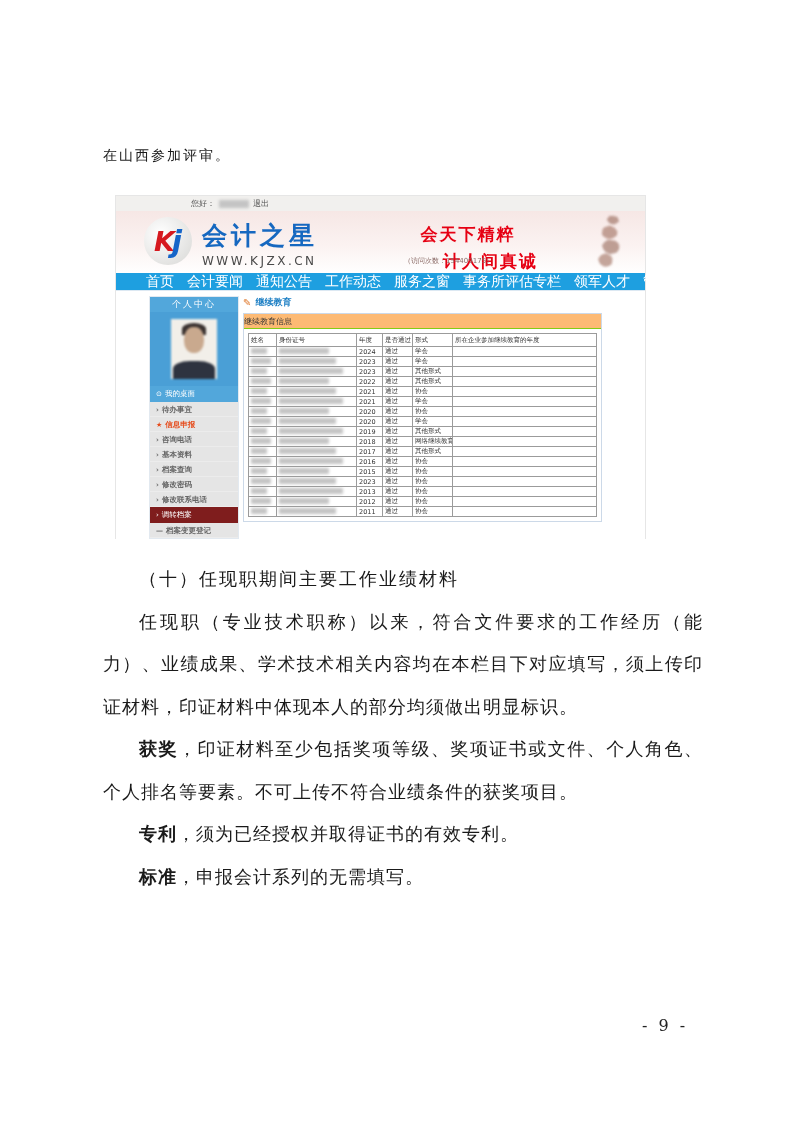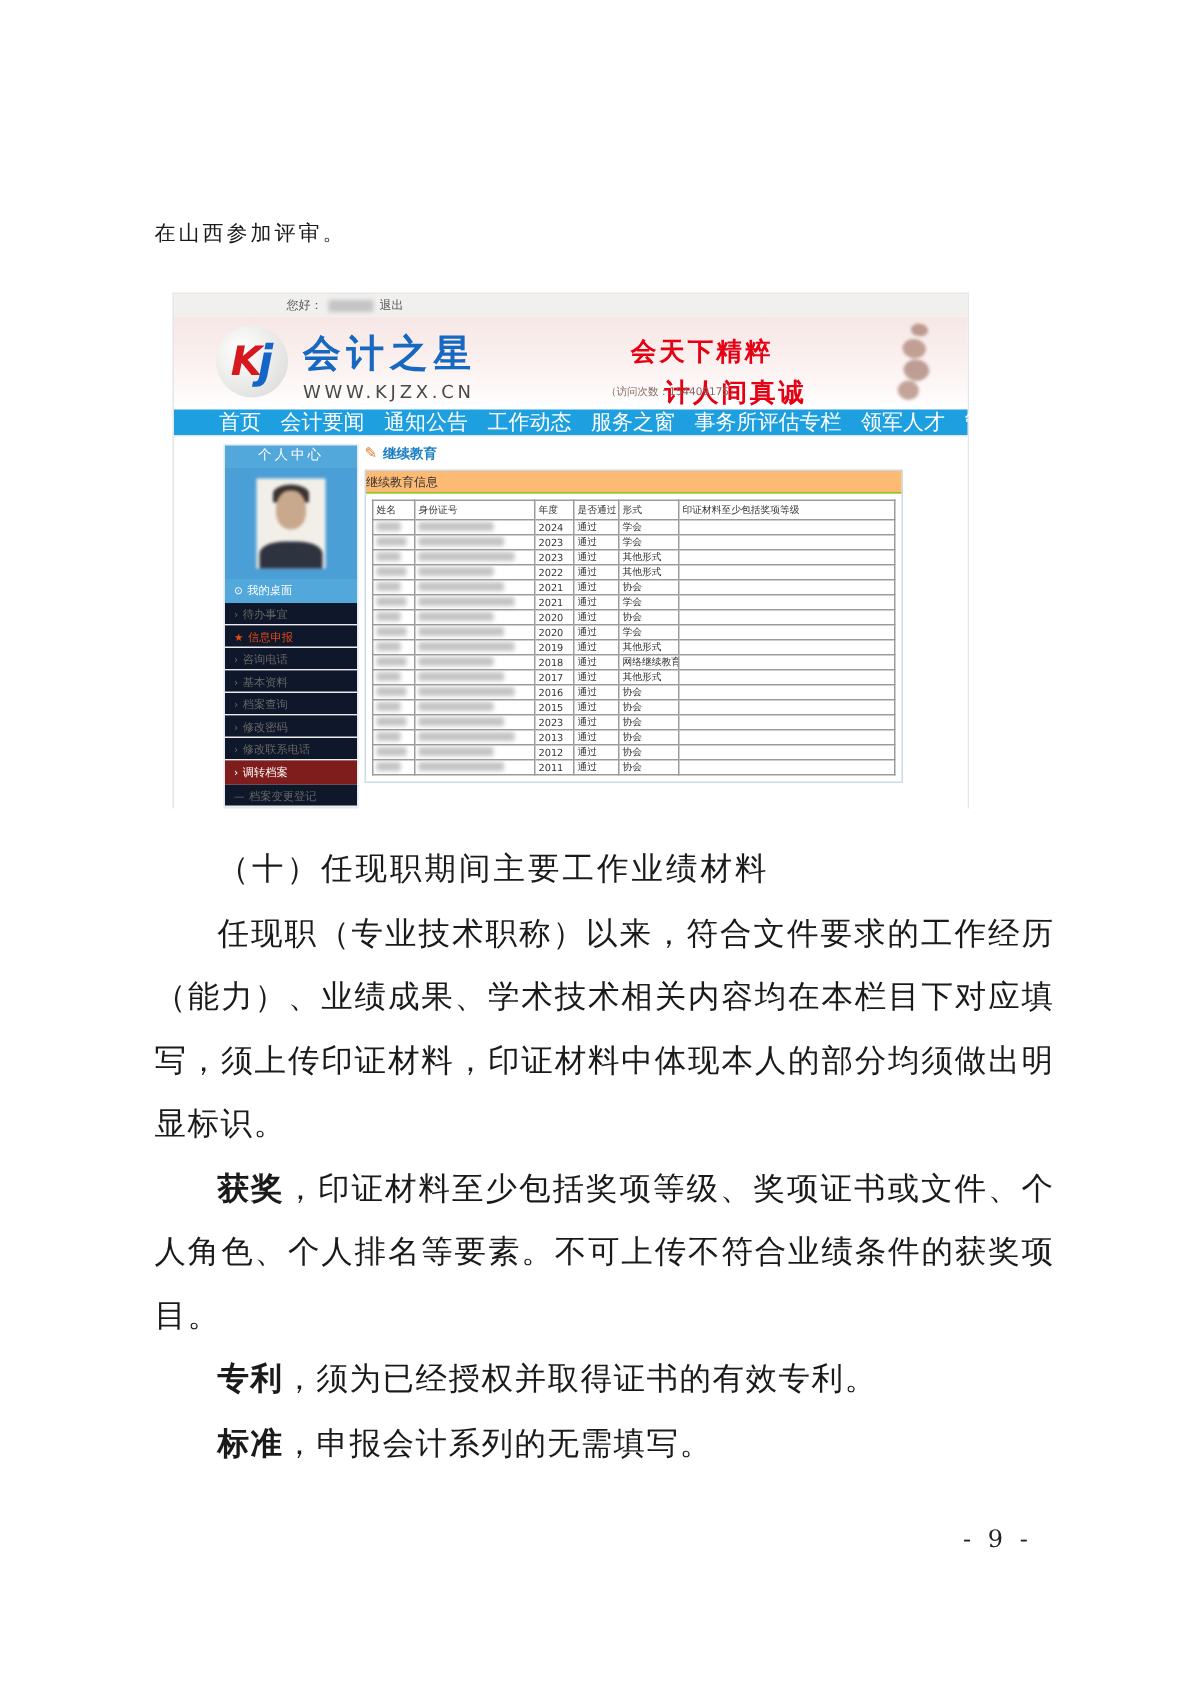--- a/index.html
+++ b/index.html
@@ -1,21 +1,21 @@
 <!DOCTYPE html>
 <html><head>
 <meta charset="utf-8">
 <style>
   * { margin:0; padding:0; box-sizing:border-box; }
   body { font-family:"DejaVu Serif", serif; background:#fff; }
   .page { position:relative; width:793px; height:1122px; background:#fff; overflow:hidden; }
 
   
   .intro { position:absolute; left:103px; top:147px; font-size:14px; color:#1a1a1a; letter-spacing:2px; }
-  .doc-text { position:absolute; left:103px; top:558px; width:600px; font-size:21px; color:#1a1a1a;
+  .doc-text { position:absolute; left:103px; top:558px; width:600px; font-size:18px; color:#1a1a1a;
               line-height:42.5px; text-align:justify; letter-spacing:1px; }
   .doc-text p { text-indent:2em; }
   .doc-text .h { letter-spacing:2px; }
   .doc-text b { font-weight:bold; }
   .pageno { position:absolute; left:642px; top:1016px; font-size:16px; color:#222; letter-spacing:3px; }
 
   
   .shot { position:absolute; left:115px; top:195px; width:531px; height:344px;
           font-family:"DejaVu Sans", sans-serif; background:#fff; border:1px solid #e6e6e6; }
   .topbar { position:absolute; left:0; top:0; width:100%; height:15px; background:#f1f0ee;
@@ -53,21 +53,21 @@
   .sb-title { height:15px; background:#52a7db; color:#fff; font-size:9px; text-align:center; line-height:15px; letter-spacing:2px; }
   .photo-box { height:74px; background:#4a9fd6; display:flex; align-items:center; justify-content:center; }
   .photo { width:46px; height:60px; background:#f2efe9; position:relative; overflow:hidden; filter:blur(1.2px); }
   .photo .head { position:absolute; left:13px; top:8px; width:20px; height:26px; border-radius:45%; background:#c9a98e; }
   .photo .hair { position:absolute; left:11px; top:4px; width:24px; height:12px; border-radius:50% 50% 0 0; background:#3a3230; }
   .photo .torso { position:absolute; left:2px; bottom:-2px; width:42px; height:20px; border-radius:40% 40% 0 0; background:#2e3340; }
   .sm-section, .sm-section2 { height:16px; line-height:16px; color:#fff; font-size:7.5px; padding-left:6px; cursor:pointer; }
   .sm-section { background:#52a7db; }
   .sm-section2 { background:#7f1d1d; }
   .sm-item, .sm-highlight { height:15px; line-height:15px; font-size:7.5px; color:#666;
-                            border-bottom:1px solid #ececec; padding-left:6px; background:#0f172a; cursor:pointer; }
+                            border-bottom:1px solid #ececec; padding-left:6px; background:#e5e5e5; cursor:pointer;font-weight:bold; }
   .sm-highlight { color:#e64a19; }
   .sm-ico { display:inline-block; margin-right:3px; font-size:7px; }
 
   
   .main { position:absolute; left:127px; top:4px; width:359px; }
   .crumb { height:15px; display:flex; align-items:center; gap:4px; }
   .crumb-icon { color:#e07b30; font-size:10px; }
   .crumb-label { color:#1d7fc4; font-size:9px; font-weight:bold; cursor:pointer; }
   .panel { margin-top:3px; border:1px solid #ccd9e8; background:#fff; }
   .panel-hd { height:15px; line-height:15px; background:#fdba74; border-bottom:1px solid #84cc16;
@@ -167,21 +167,21 @@
                 <col class="c5">
                 <col>
             </colgroup>
             <thead>
                 <tr>
                   <th>姓名</th>
                   <th>身份证号</th>
                   <th>年度</th>
                   <th>是否通过</th>
                   <th>形式</th>
-                  <th>印证材料至少包括奖项等级</th>
+                  <th>所在企业参加继续教育的年度</th>
                 </tr>
               </thead>
             <tbody>
                 <tr>
                   <td><div class="blur cell-blur" style="width: 16px;"></div></td>
                   <td><div class="blur cell-blur" style="width: 50px;"></div></td>
                   <td>2024</td>
                   <td>通过</td>
                   <td>学会</td>
                   <td></td>

